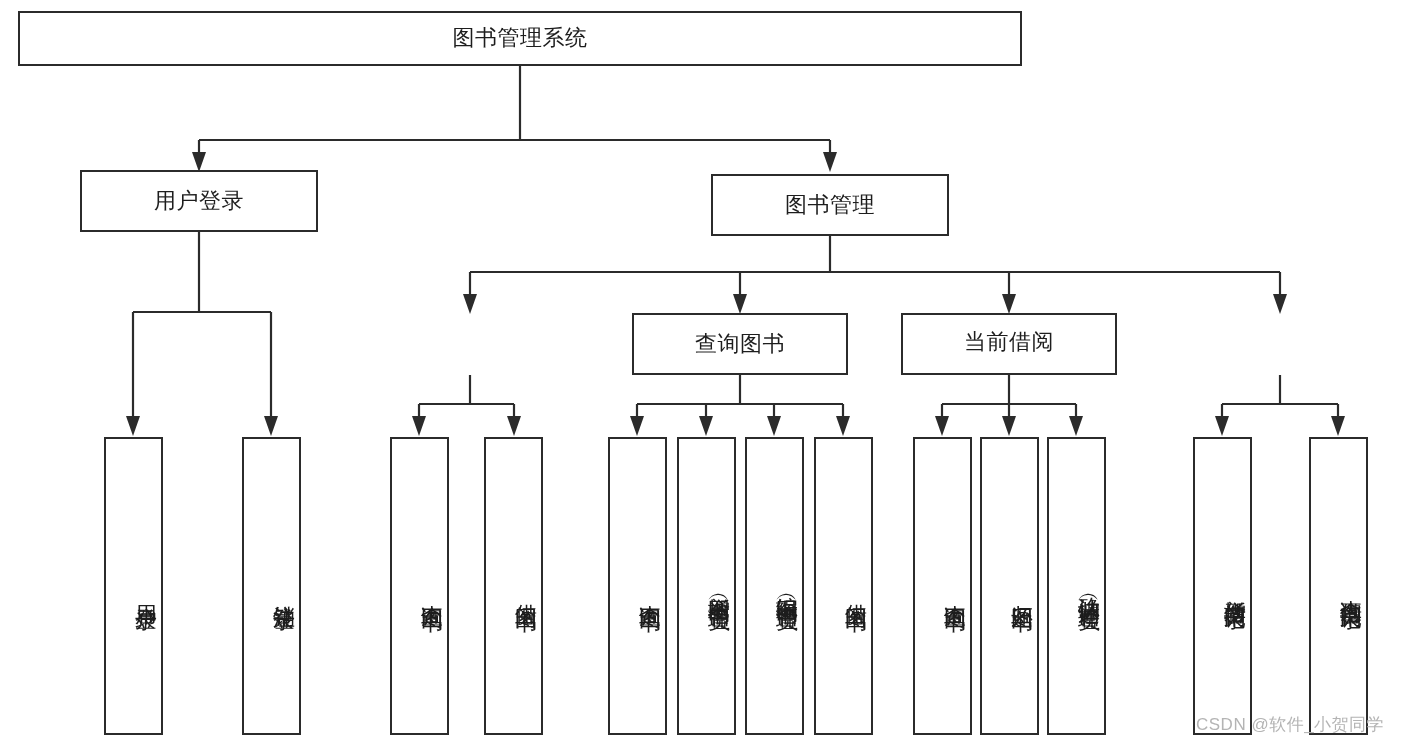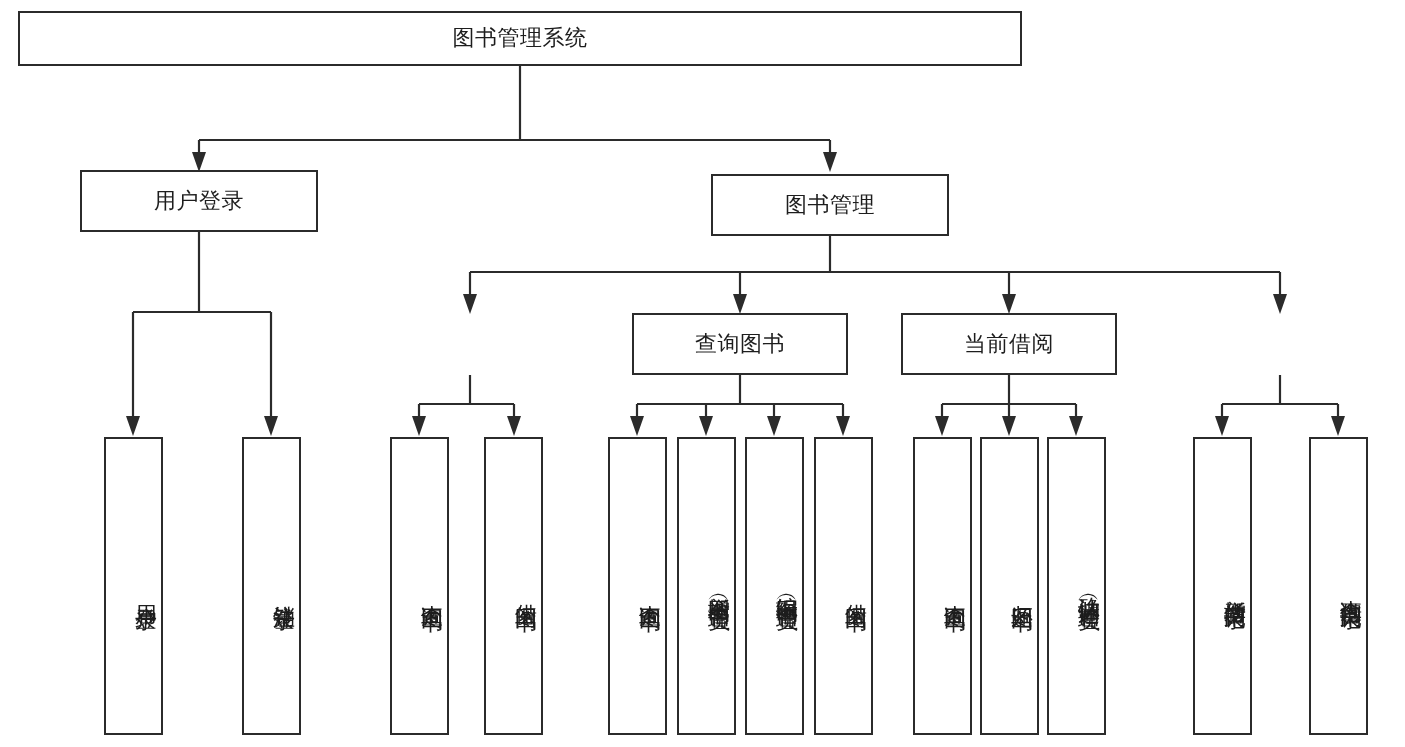--- a/index.html
+++ b/index.html
@@ -145,34 +145,35 @@
     <path class="edge-line" d="M 1338 404 L 1338 424"></path>
     <polygon class="arrow-head" points="1338,436 1331,416 1345,416"></polygon>
   </svg>
 
   <div class="node node-h" style="left:18px; top:11px; width:1004px; height:55px;">图书管理系统</div>
 
   <div class="node node-h" style="left:80px; top:170px; width:238px; height:62px;">用户登录</div>
   <div class="node node-h" style="left:711px; top:174px; width:238px; height:62px;">图书管理</div>
 
   <div class="node node-h" style="left:632px; top:313px; width:216px; height:62px;">查询图书</div>
-  <div class="node node-h" style="left:901px; top:313px; width:216px; height:62px;">当前借阅</div>
+  <div class="node node-h" style="left:901px; top:313px; width:216px; height:62px;font-family:Liberation Mono, monospace;">当前借阅</div>
 
   <div class="node node-v" style="left:104px; top:437px; width:59px; height:298px;">用户登录</div>
   <div class="node node-v" style="left:242px; top:437px; width:59px; height:298px;">注销登录</div>
 
   <div class="node node-v" style="left:390px; top:437px; width:59px; height:298px;">查询图书</div>
   <div class="node node-v" style="left:484px; top:437px; width:59px; height:298px;">借阅图书</div>
 
   <div class="node node-v" style="left:608px; top:437px; width:59px; height:298px;">查询图书</div>
   <div class="node node-v tall-text" style="left:677px; top:437px; width:59px; height:298px;">新增图书（管理员）</div>
   <div class="node node-v tall-text" style="left:745px; top:437px; width:59px; height:298px;">编辑图书（管理员）</div>
   <div class="node node-v" style="left:814px; top:437px; width:59px; height:298px;">借阅图书</div>
 
   <div class="node node-v" style="left:913px; top:437px; width:59px; height:298px;">查询图书</div>
   <div class="node node-v" style="left:980px; top:437px; width:59px; height:298px;">归还图书</div>
   <div class="node node-v tall-text" style="left:1047px; top:437px; width:59px; height:298px;">确认归还（管理员）</div>
 
   <div class="node node-v tall-text" style="left:1193px; top:437px; width:59px; height:298px;">新增借阅记录</div>
   <div class="node node-v tall-text" style="left:1309px; top:437px; width:59px; height:298px;">查询借阅记录</div>
 
+  <div class="watermark">CSDN @软件_小贺同学</div>
 
 </div>
 
 </body></html>

